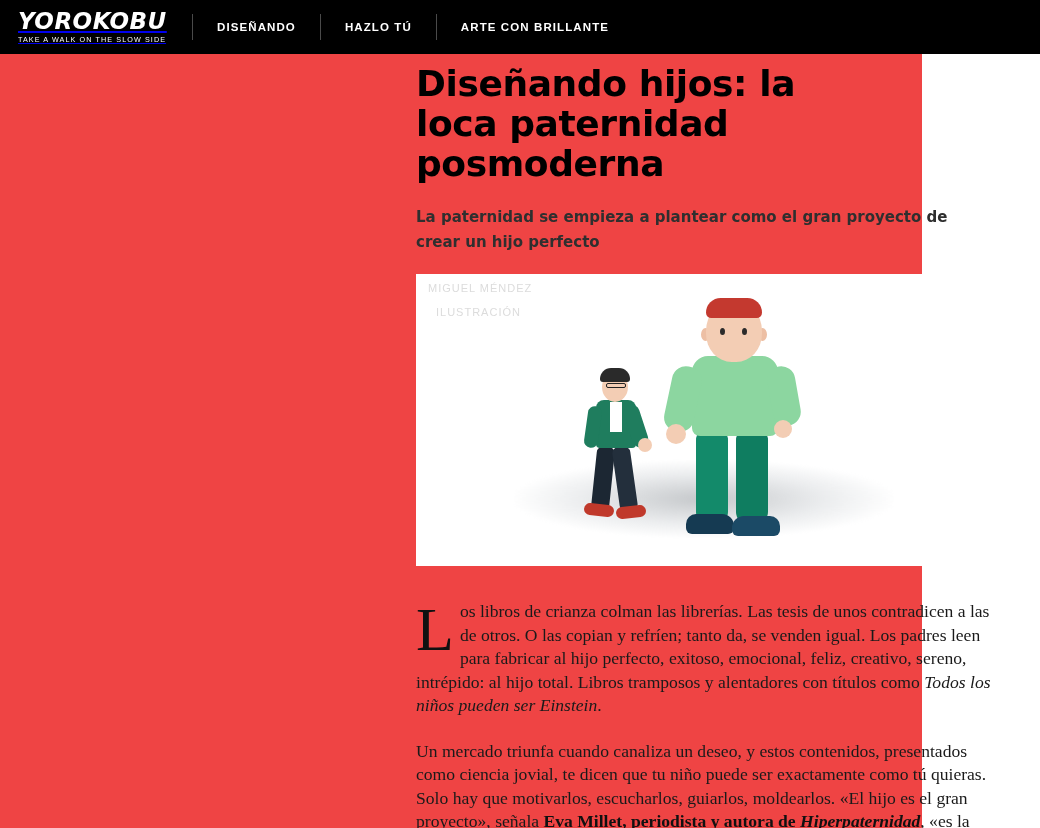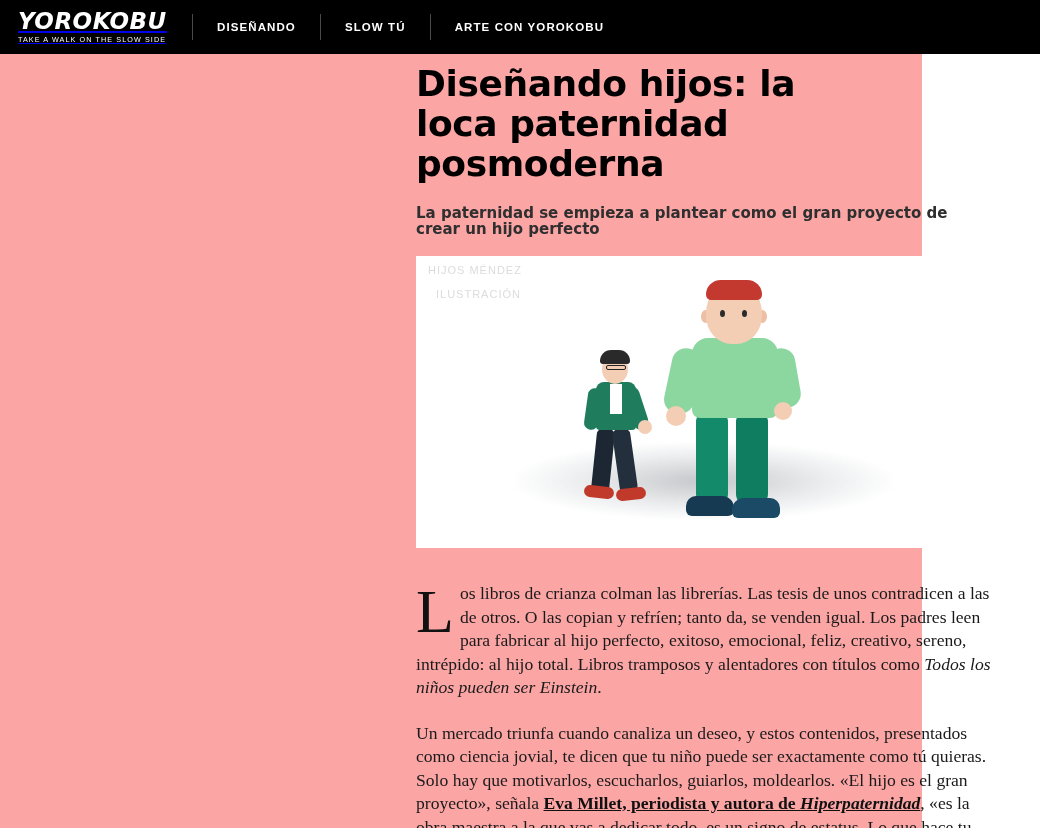--- a/index.html
+++ b/index.html
@@ -73,21 +73,21 @@
     height: 26px;
     background: #4a4a4a;
     margin: 0 24px;
   }
 
   
   .page {
     position: relative;
     width: 922px;
     height: 774px;
-    background: #fca5a5;
+    background: #ef4444;
   }
   .article {
     position: absolute;
     left: 416px;
     top: 0;
     width: 584px;
   }
   .article-title {
     font-family: "DejaVu Sans", sans-serif;
     font-weight: bold;
@@ -96,21 +96,21 @@
     letter-spacing: -0.4px;
     color: #000000;
     margin: 0;
     padding-top: 10px;
     max-width: 470px;
   }
   .article-standfirst {
     font-family: "DejaVu Sans", sans-serif;
     font-weight: bold;
     font-size: 15px;
-    line-height: 16px;
+    line-height: 25px;
     color: #2f2f2f;
     margin: 21px 0 0 0;
     max-width: 575px;
   }
 
   
   .figure {
     position: relative;
     margin-top: 19px;
     width: 584px;
@@ -244,35 +244,35 @@
 
 <div class="site-header">
   <a class="logo-block" href="#">
     <span class="logo-word">YOROKOBU</span>
     <span class="logo-tag">TAKE A WALK ON THE SLOW SIDE</span>
   </a>
   <div class="header-divider"></div>
   <nav class="nav">
     <a class="nav-item" href="#">DISEÑANDO</a>
     <div class="nav-sep"></div>
-    <a class="nav-item" href="#">SLOW TÚ</a>
+    <a class="nav-item" href="#">HAZLO TÚ</a>
     <div class="nav-sep"></div>
-    <a class="nav-item" href="#">ARTE CON YOROKOBU</a>
+    <a class="nav-item" href="#">ARTE CON BRILLANTE</a>
   </nav>
 </div>
 
 <div class="page">
   <article class="article">
 
     <h1 class="article-title">Diseñando hijos: la loca paternidad posmoderna</h1>
 
     <p class="article-standfirst">La paternidad se empieza a plantear como el gran proyecto de crear un hijo perfecto</p>
 
     <div class="figure">
-      <div class="ghost-text gt1">HIJOS MÉNDEZ</div>
+      <div class="ghost-text gt1">MIGUEL MÉNDEZ</div>
       <div class="ghost-text gt2">ILUSTRACIÓN</div>
 
       <div class="shadow"></div>
 
       <div class="dad">
         <div class="dad-leg-l"></div>
         <div class="dad-leg-r"></div>
         <div class="dad-shoe-l"></div>
         <div class="dad-shoe-r"></div>
         <div class="dad-body"></div>

